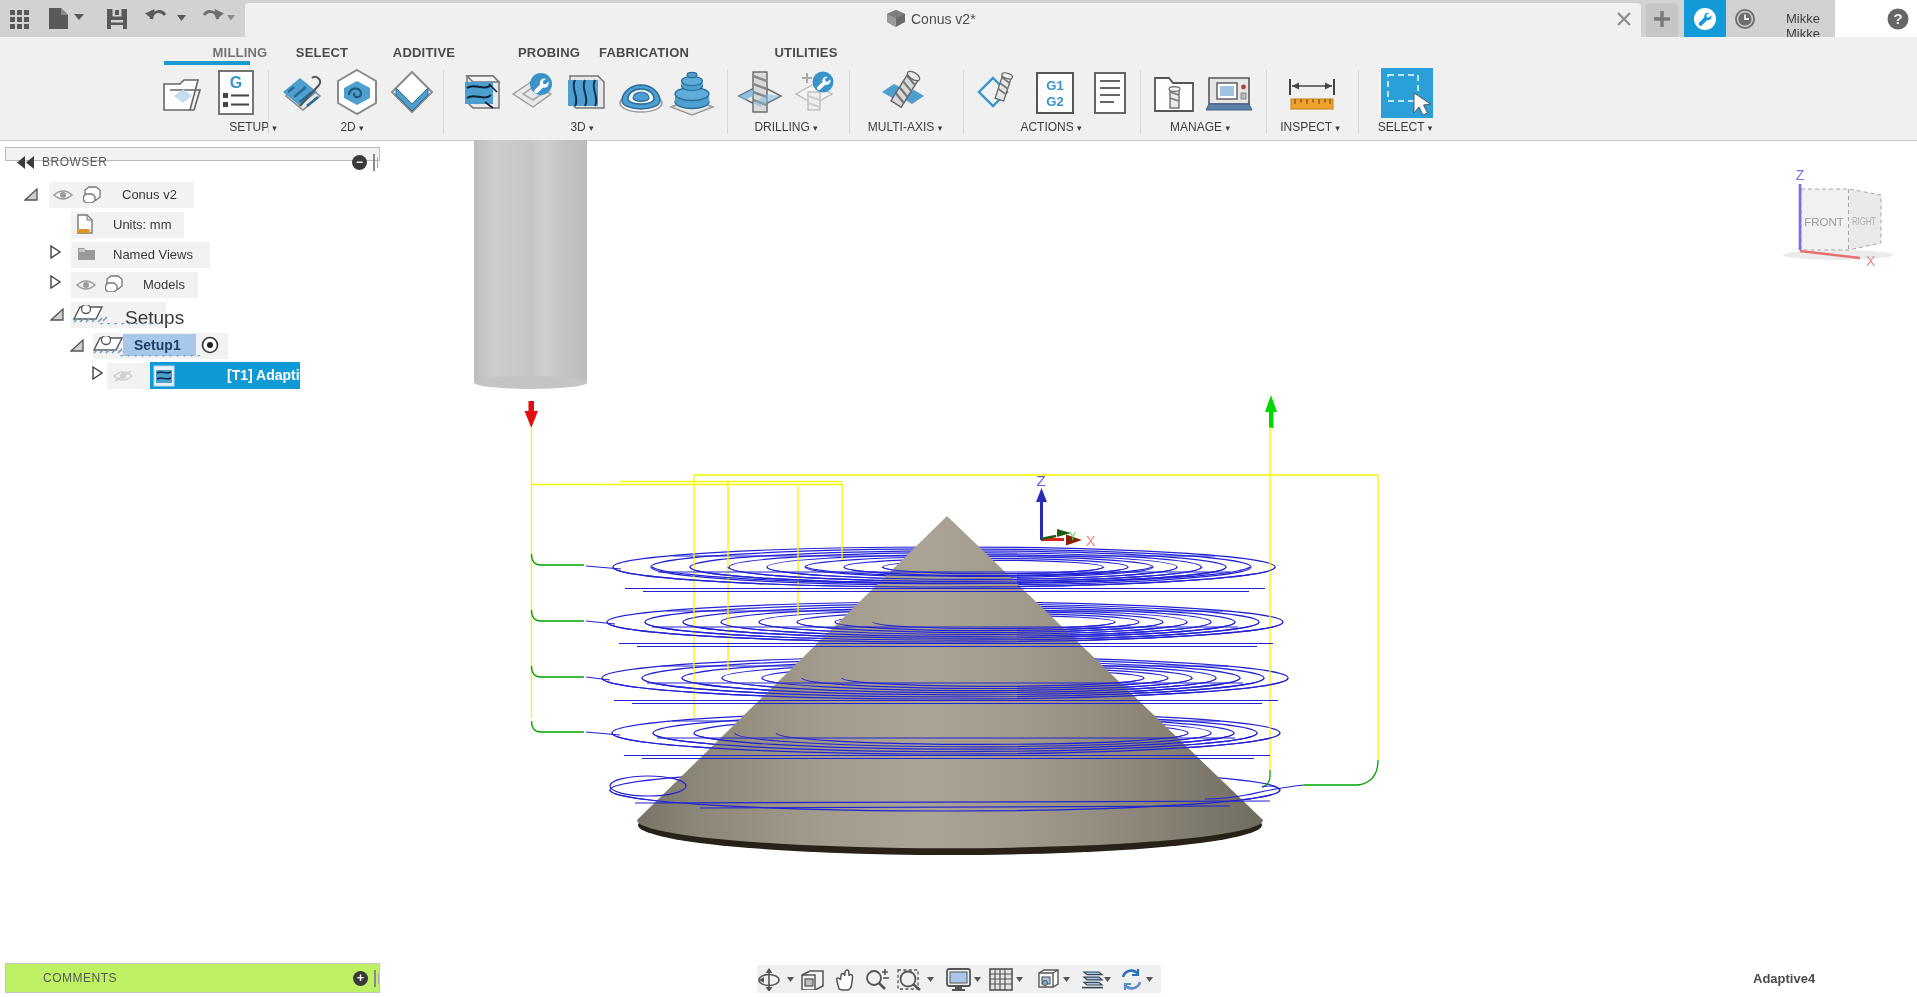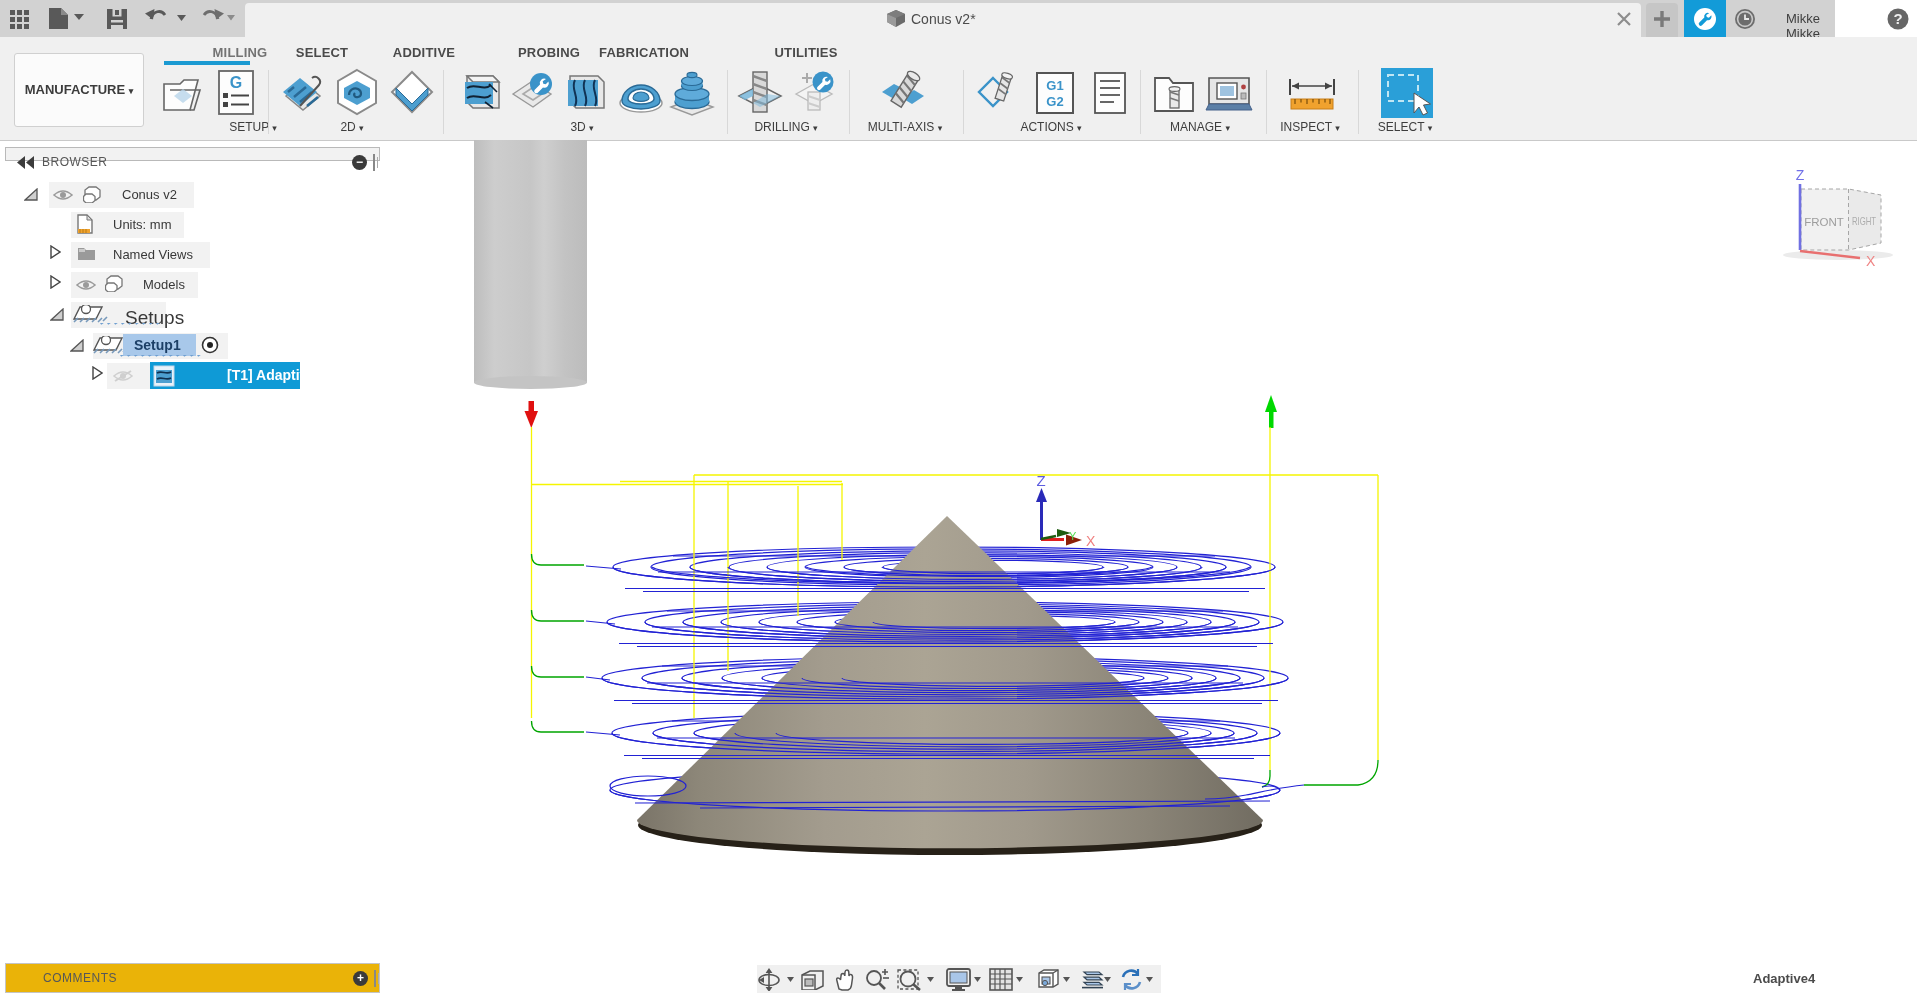--- a/index.html
+++ b/index.html
@@ -12,21 +12,21 @@
 .grplabel { position:absolute; top:83px; font-size:12px; color:#3d3d3d; transform:translateX(-50%); white-space:nowrap;}
 .grplabel .car { font-size:9px; color:#3d3d3d; }
 .sep { position:absolute; top:33px; width:1px; height:64px; background:#d8d8d8; }
 #manuf { position:absolute; left:14px; top:16px; width:130px; height:74px; background:#fbfbfb;
   border:1px solid #d0d0d0; border-radius:3px; text-align:center; line-height:72px;
   font-size:13px; font-weight:bold; color:#3c3c3c; }
 #browser { position:absolute; left:0px; top:147px; width:385px; }
 #bheader { position:absolute; left:5px; top:0; width:375px; height:14px; background:#f2f2f2; border:1px solid #b9b9b9; }
 .phead-txt { position:absolute; left:36px; top:7px; font-size:12px; color:#575757; letter-spacing:0.5px; }
 .rowbg { position:absolute; background:#f2f2f2; height:26px; }
-#comments { position:absolute; left:5px; top:963px; width:375px; height:30px; background:#eab308; border:1px solid #c4c4c4; }
+#comments { position:absolute; left:5px; top:963px; width:375px; height:30px; background:#bef264; border:1px solid #c4c4c4; }
 #navbar { position:absolute; left:757px; top:965px; width:404px; height:28px; background:#f0f0f0; }
 #opname { position:absolute; left:1753px; top:971px; font-size:13px; font-weight:bold; color:#4b4b4b; }
 .cicon { position:absolute; width:15px; height:15px; border-radius:50%; background:#3a3a3a; color:#fff;
   text-align:center; line-height:14px; font-size:12px; font-weight:bold;}
 </style></head><body>
 
 <div id="titlebar">
 <svg class="abs" style="left:0;top:0" width="245" height="37" viewBox="0 0 245 37">
 <g fill="#595959">
  <g transform="translate(10,10)">
@@ -91,21 +91,20 @@
     </svg>
 </div>
 <div id="ribbon">
 <div class="tabname" style="left:218px;color:#737373;padding-left:44px;">MILLING</div>
 <div class="tabname" style="left:322px;color:#4a4a4a;">SELECT</div>
 <div class="tabname" style="left:424px;color:#4a4a4a;">ADDITIVE</div>
 <div class="tabname" style="left:549px;color:#4a4a4a;">PROBING</div>
 <div class="tabname" style="left:644px;color:#4a4a4a;">FABRICATION</div>
 <div class="tabname" style="left:806px;color:#4a4a4a;">UTILITIES</div>
 <div class="abs" style="left:164px;top:24px;width:86px;height:4px;background:#1b9ad2;"></div>
-<div id="manuf">MANUFACTURE <span style="font-size:9px;">▾</span></div>
 <div class="grplabel" style="left:213px;margin-left:40px;">SETUP <span class="car">▾</span></div>
 <div class="grplabel" style="left:352px;">2D <span class="car">▾</span></div>
 <div class="grplabel" style="left:582px;">3D <span class="car">▾</span></div>
 <div class="grplabel" style="left:786px;">DRILLING <span class="car">▾</span></div>
 <div class="grplabel" style="left:905px;">MULTI-AXIS <span class="car">▾</span></div>
 <div class="grplabel" style="left:1051px;">ACTIONS <span class="car">▾</span></div>
 <div class="grplabel" style="left:1200px;">MANAGE <span class="car">▾</span></div>
 <div class="grplabel" style="left:1310px;">INSPECT <span class="car">▾</span></div>
 <div class="grplabel" style="left:1405px;">SELECT <span class="car">▾</span></div>
 <div class="sep" style="left:268px;"></div>

